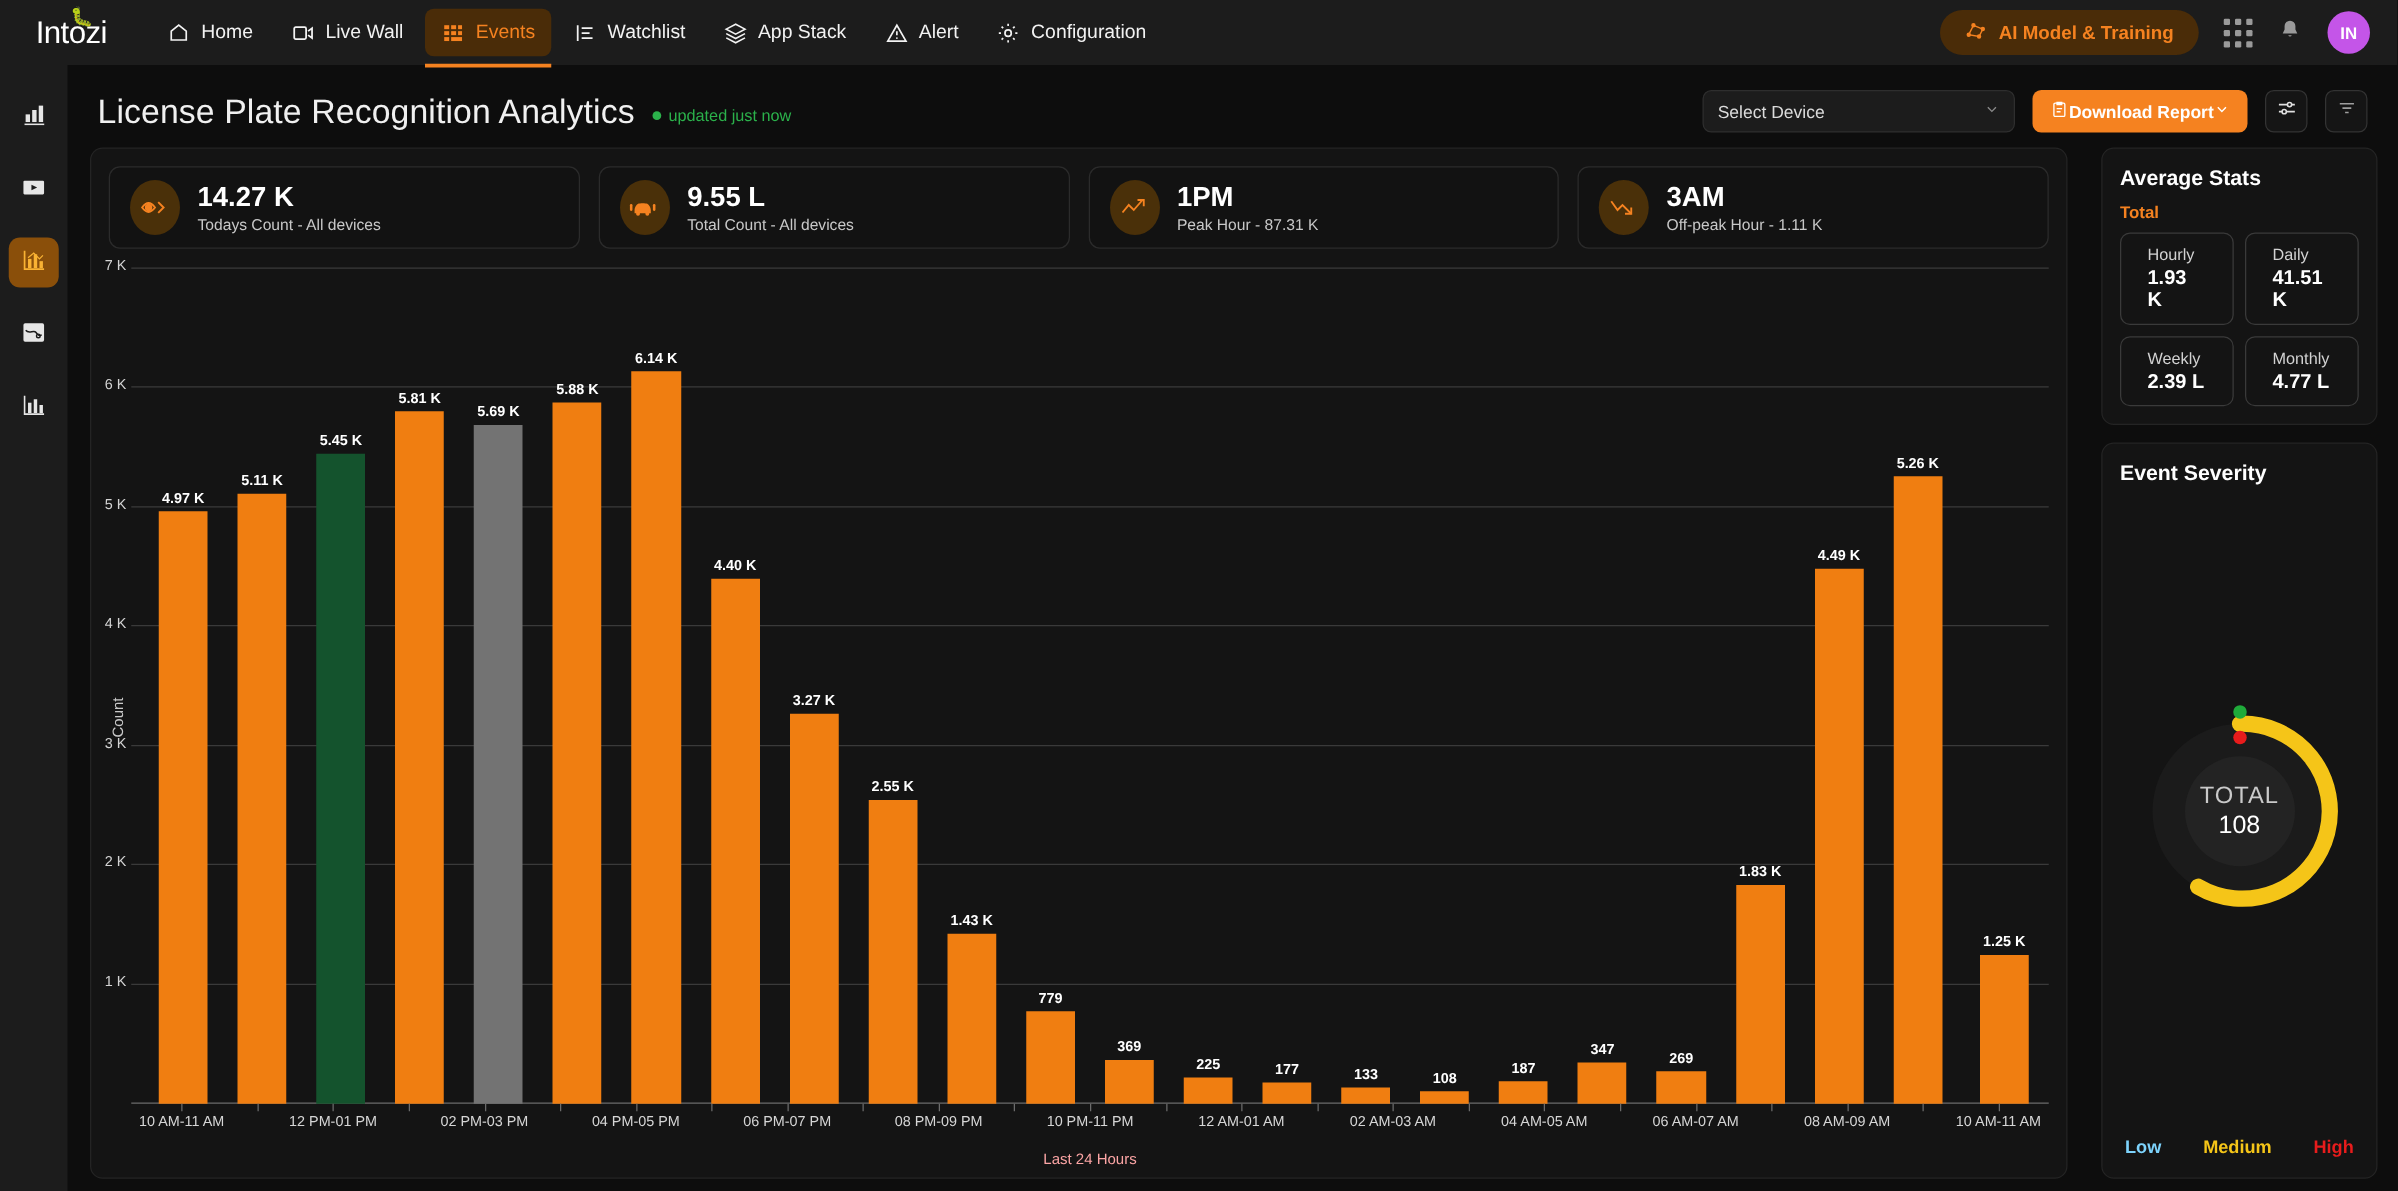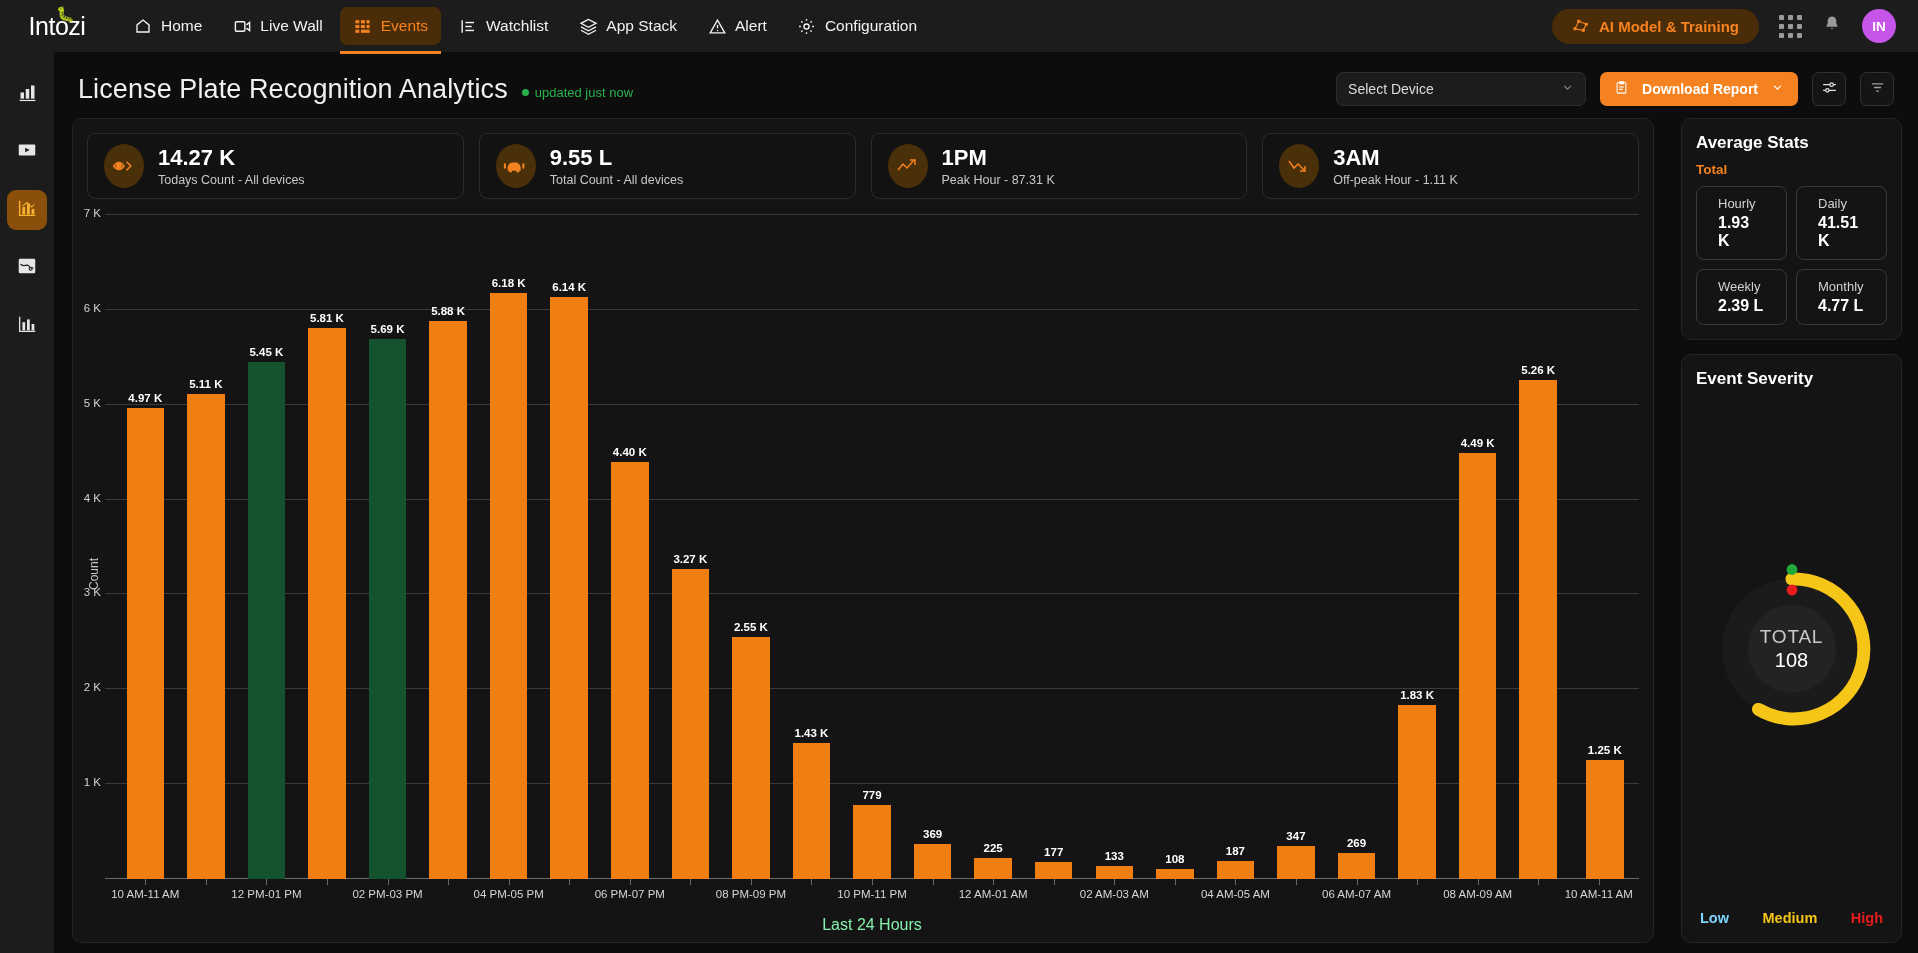--- a/index.html
+++ b/index.html
@@ -65,21 +65,21 @@
   .updated { display: flex; align-items: center; gap: 6px; font-size: 13px; color: #2bb14b; margin-top: 7px; }
   .updated .dot { width: 7px; height: 7px; border-radius: 50%; background: #2bb14b; }
   .head-controls { margin-left: auto; display: flex; align-items: center; gap: 14px; }
   .select {
     width: 250px; height: 34px; background: #1c1c1c; border: 1px solid #2e2e2e; border-radius: 7px;
     display: flex; align-items: center; padding: 0 11px; font-size: 14px; color: #dcdcdc; cursor: pointer;
   }
   .select .caret { margin-left: auto; color: #8a8a8a; }
   .btn-download {
     height: 34px; background: #f58220; color: #fff; border-radius: 7px; display: flex; align-items: center;
-    gap: 13px; padding: 0 14px; font-size: 14px; font-weight: 700; cursor: pointer;
+    gap: 0; padding: 0 14px; font-size: 14px; font-weight: 700; cursor: pointer;
   }
   .icon-btn {
     width: 34px; height: 34px; border: 1px solid #333; border-radius: 7px; background: #151515;
     display: flex; align-items: center; justify-content: center; cursor: pointer;
   }
 
   
   .content { display: flex; gap: 14px; padding: 0 14px 10px 18px; flex: 1; min-height: 0; }
 
   .chart-card {
@@ -126,21 +126,21 @@
     font-size: 11.5px; color: #ffffff; font-weight: 700; margin-bottom: 4px; white-space: nowrap;
   }
   .xaxis { position: relative; height: 36px; margin: 0 10px; }
   .xaxis .xcells { display: flex; height: 100%; }
   .xcell { flex: 1; position: relative; }
   .xcell .tick { position: absolute; left: 50%; top: 0; width: 1px; height: 6px; background: #6b6b6b; }
   .xcell .xlab {
     position: absolute; left: 50%; transform: translateX(-50%); top: 9px;
     font-size: 11.5px; color: #d6d6d6; white-space: nowrap;
   }
-  .xtitle { text-align: center; font-size: 16px; color: #86efac; margin-top: 1px; }
+  .xtitle { text-align: center; font-size: 12px; color: #fca5a5; margin-top: 1px; }
 
   
   .rightcol { width: 236px; flex: 0 0 236px; display: flex; flex-direction: column; gap: 14px; padding-right: 2px; }
   .panel { background: #141414; border: 1px solid #242424; border-radius: 10px; padding: 14px; margin-left: 13px; }
   .panel-title { font-size: 17px; font-weight: 700; color: #fff; }
   .total-label { color: #f58220; font-size: 13.5px; font-weight: 700; margin-top: 9px; }
   .stat-grid { display: grid; grid-template-columns: 1fr 1fr; gap: 9px; margin-top: 9px; }
   .stat {
     border: 1px solid #3a3a3a; border-radius: 8px; padding: 9px 21px; min-height: 52px;
   }
@@ -494,32 +494,27 @@
                       <div class="bar" style="height: 77.8571%; background: #14532d;">
                         <div class="barlabel">5.45 K</div>
                       </div>
                     </div>
                     <div class="barcell">
                       <div class="bar" style="height: 83%; background: rgb(240, 126, 17);">
                         <div class="barlabel">5.81 K</div>
                       </div>
                     </div>
                     <div class="barcell">
-                      <div class="bar" style="height: 81.2857%; background: #14532d; padding-left: 20px;">
+                      <div class="bar" style="height: 81.2857%; background: #737373; padding-left: 20px;">
                         <div class="barlabel">5.69 K</div>
                       </div>
                     </div>
                     <div class="barcell">
                       <div class="bar" style="height: 84%; background: rgb(240, 126, 17);">
                         <div class="barlabel">5.88 K</div>
-                      </div>
-                    </div>
-                    <div class="barcell">
-                      <div class="bar" style="height: 88.2857%; background: rgb(240, 126, 17);">
-                        <div class="barlabel">6.18 K</div>
                       </div>
                     </div>
                     <div class="barcell">
                       <div class="bar" style="height: 87.7143%; background: rgb(240, 126, 17);">
                         <div class="barlabel">6.14 K</div>
                       </div>
                     </div>
                     <div class="barcell">
                       <div class="bar" style="height: 62.8571%; background: rgb(240, 126, 17);">
                         <div class="barlabel">4.40 K</div>

